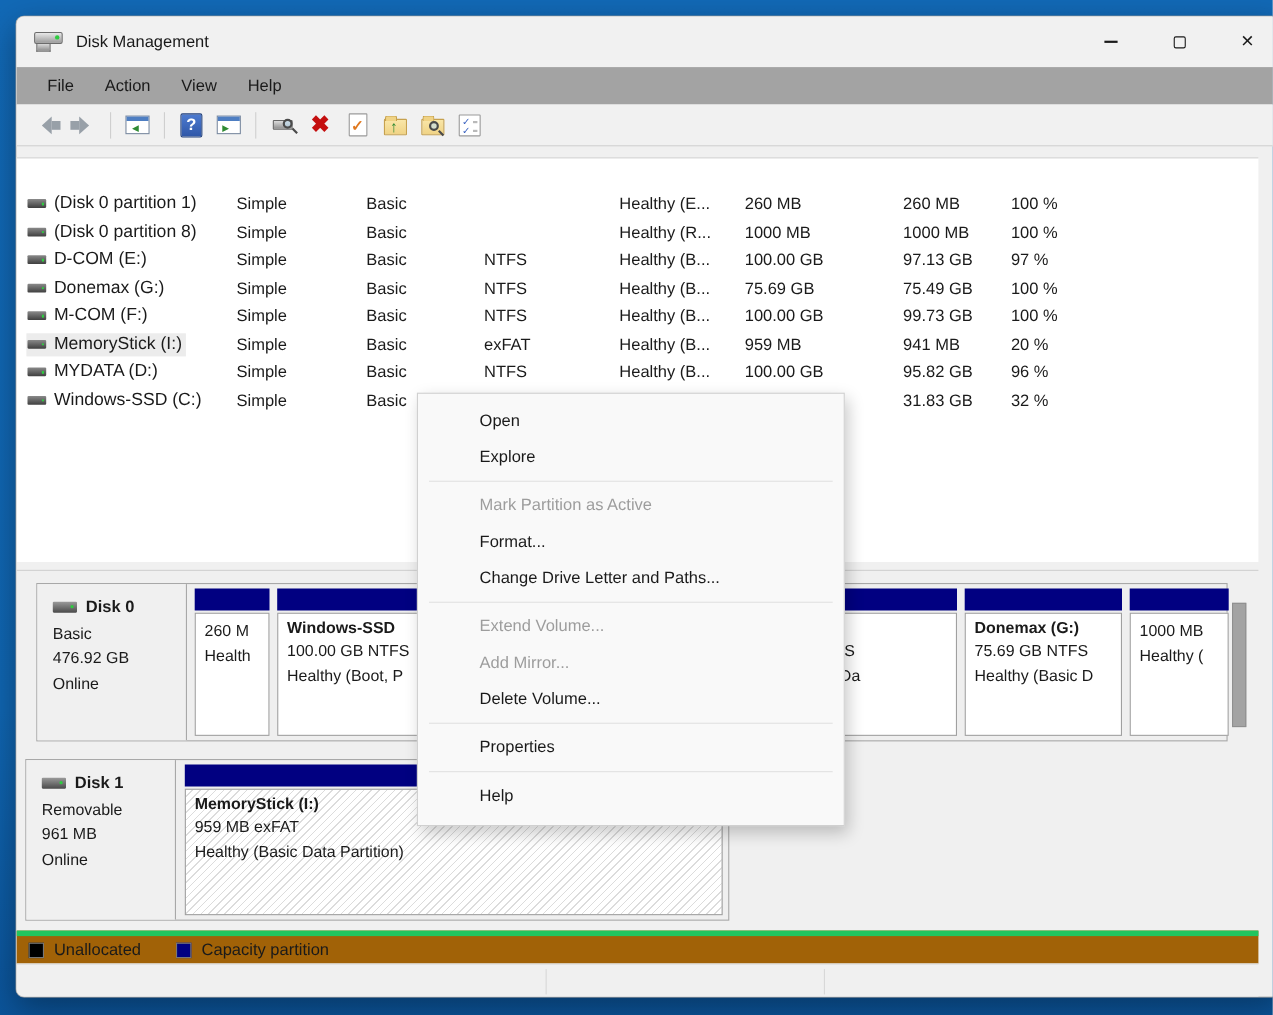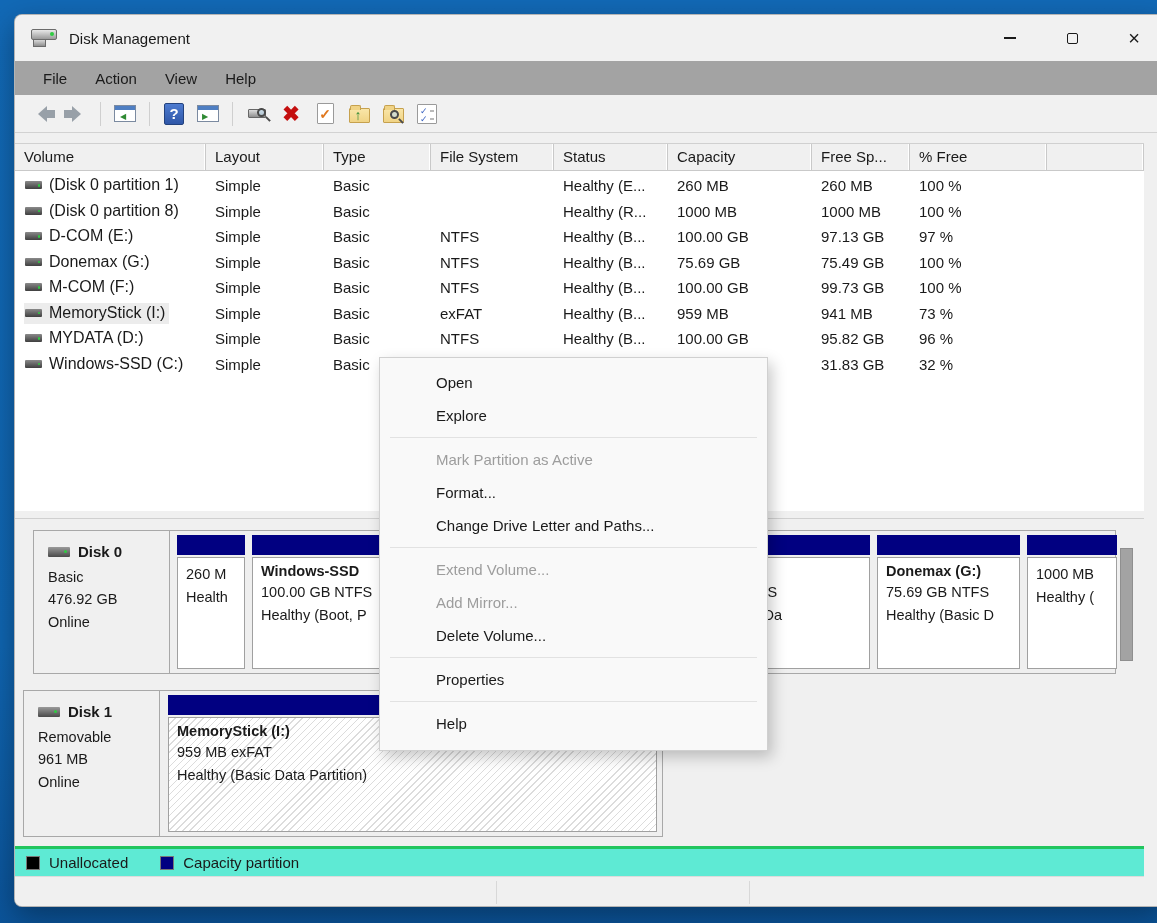--- a/index.html
+++ b/index.html
@@ -79,21 +79,21 @@
   .disk-info .dline { font-size:14.5px; line-height:1.55; }
   .partition { position:absolute; }
   .part-strip { position:absolute; left:0; right:0; top:4px; height:20px; background:#010081; }
   .part-box { position:absolute; left:0; right:0; top:26px; bottom:4px; background:#fff; border:1px solid #a0a0a0; padding:5px 0 0 8px; overflow:hidden; }
   .part-box.hatched { background:repeating-linear-gradient(135deg,#ffffff 0 4px,#dcdcdc 4px 5px); }
   .part-title { font-size:14.5px; font-weight:bold; white-space:nowrap; margin-bottom:2px; }
   .part-line { font-size:14.5px; white-space:nowrap; line-height:1.6; }
   .vscroll { position:absolute; left:1103px; top:6px; width:17px; height:316px; background:#f0f0f0; }
   .vthumb { position:absolute; left:2px; top:23px; width:13px; height:113px; background:#a3a3a3; border:1px solid #8f8f8f; }
   
-  .legendbar { position:absolute; left:0; top:831px; width:1129px; height:30px; background:#5eead4; border-top:3px solid #22c55e; display:flex; align-items:center; padding-left:11px; gap:10px; }
+  .legendbar { position:absolute; left:0; top:831px; width:1129px; height:30px; background:#a16207; border-top:5px solid #22c55e; display:flex; align-items:center; padding-left:11px; gap:10px; }
   .legend-item { display:flex; align-items:center; gap:9px; margin-right:22px; }
   .legend-swatch { width:14px; height:14px; border:1px solid #777; }
   .legend-label { font-size:15px; }
   .statusbar { position:absolute; left:0; top:861px; width:1129px; height:32px; background:#f0f0f0; border-top:1px solid #dcdcdc; }
   .status-sep { position:absolute; top:4px; bottom:4px; width:1px; background:#d8d8d8; }
   
   .context-menu { position:absolute; left:364px; top:342px; width:389px; background:#f9f9f9; border:1px solid #d0d0d0;
       box-shadow:4px 6px 14px rgba(0,0,0,.22); padding:8px 0 10px 0; z-index:50; }
   .cm-item { height:33px; display:flex; align-items:center; padding-left:56px; font-size:15px; color:#1a1a1a; }
   .cm-item.disabled { color:#9d9d9d; }
@@ -184,31 +184,20 @@
       </div>
       <div class="tb-icon">
         <div class="task-ico">
           <div class="ln">✓<div class="bar"></div></div>
           <div class="ln">✓<div class="bar"></div></div>
         </div>
       </div>
     </div>
 
   <div class="list-pane">
-    <div class="lheader" id="lheader">
-        <div class="hcell">Volume</div>
-        <div class="hcell">Layout</div>
-        <div class="hcell">Type</div>
-        <div class="hcell">File System</div>
-        <div class="hcell">Status</div>
-        <div class="hcell">Capacity</div>
-        <div class="hcell">Free Sp...</div>
-        <div class="hcell">% Free</div>
-        <div class="hcell"></div>
-      </div>
     <div class="lrows" id="lrows">
         <div class="lrow">
           <div class="vol-cell">
             <span class="seltext">
               <span class="vol-ico"></span>
               <span>(Disk 0 partition 1)</span>
             </span>
           </div>
           <div class="cell">Simple</div>
           <div class="cell">Basic</div>
@@ -289,21 +278,21 @@
               <span class="vol-ico"></span>
               <span>MemoryStick (I:)</span>
             </span>
           </div>
           <div class="cell">Simple</div>
           <div class="cell">Basic</div>
           <div class="cell">exFAT</div>
           <div class="cell">Healthy (B...</div>
           <div class="cell">959 MB</div>
           <div class="cell">941 MB</div>
-          <div class="cell">73 %</div>
+          <div class="cell">20 %</div>
           <div class="cell"></div>
         </div>
         <div class="lrow">
           <div class="vol-cell">
             <span class="seltext">
               <span class="vol-ico"></span>
               <span>MYDATA (D:)</span>
             </span>
           </div>
           <div class="cell">Simple</div>

